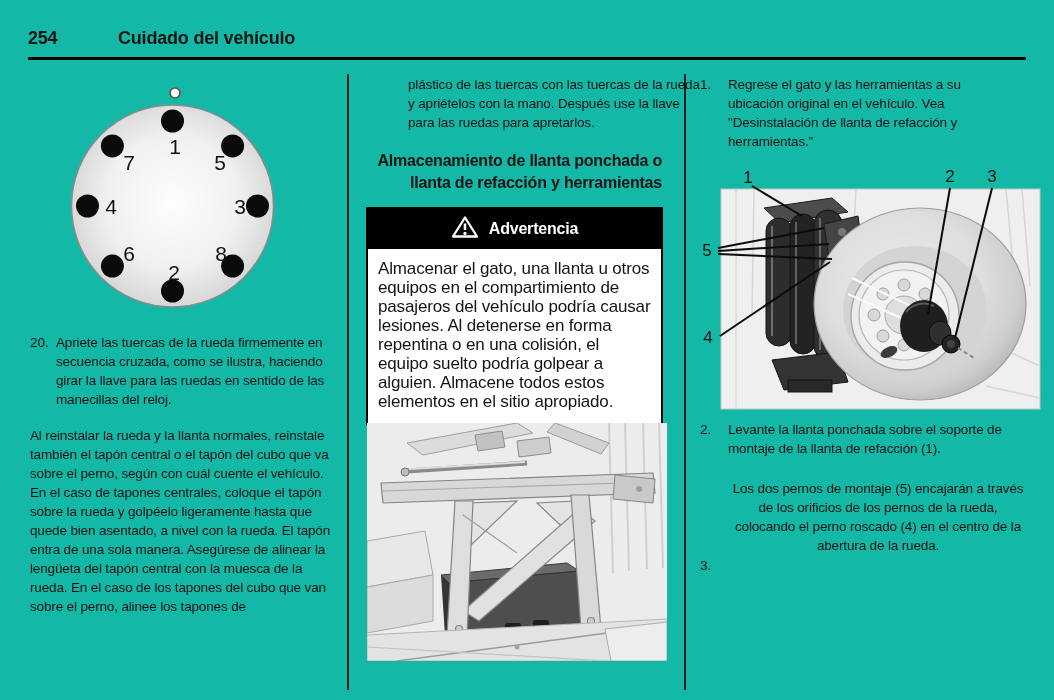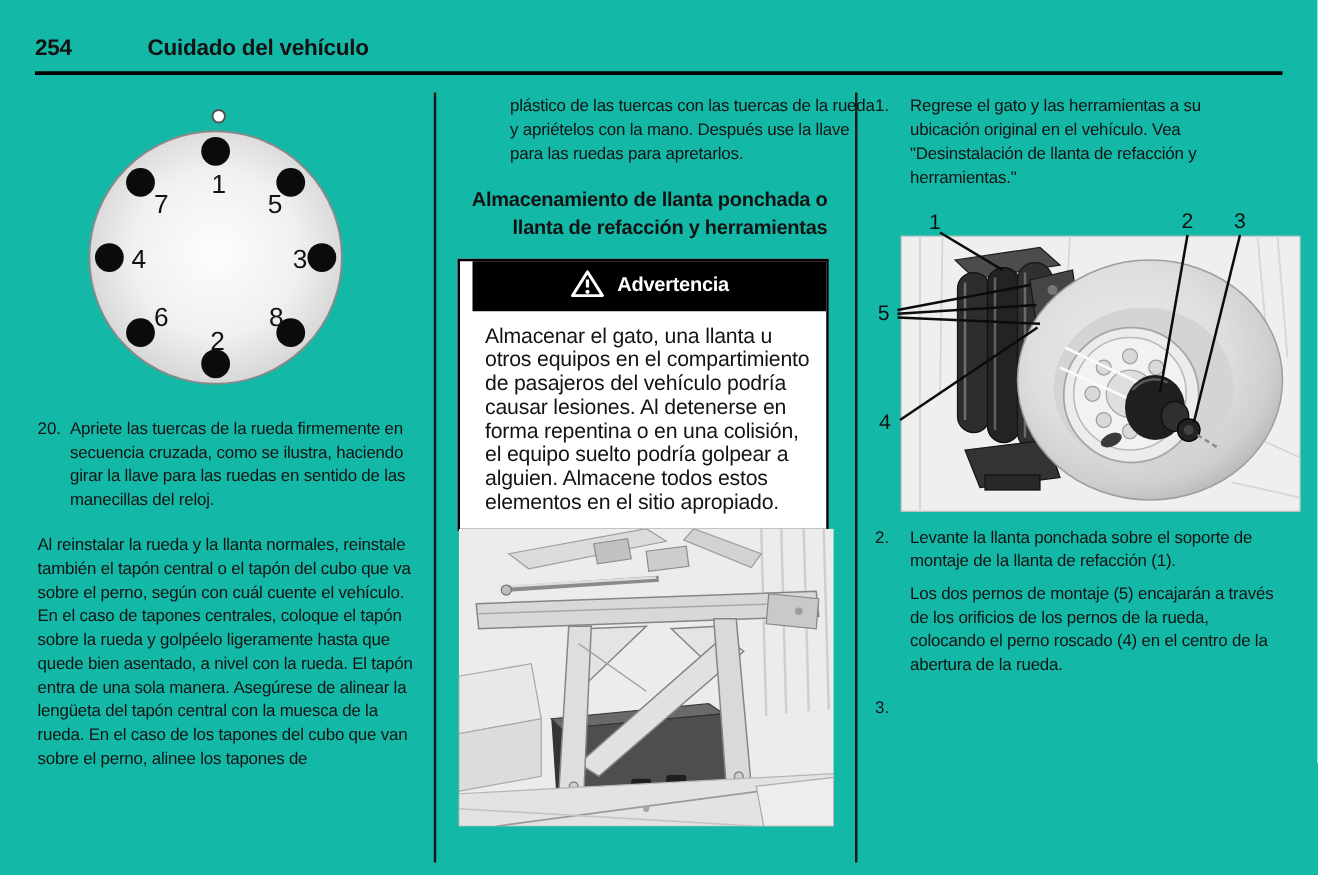--- a/index.html
+++ b/index.html
@@ -19,31 +19,31 @@
   .col3{left:698px;width:346px;}
   .body-text{font-size:13.5px;line-height:19px;letter-spacing:-0.15px;}
   .li{position:absolute;display:flex;}
   .li-num{flex:none;font-size:13.5px;line-height:19px;}
   .diagram-wrap{position:absolute;left:0;top:10px;}
   .item14{left:2px;top:263px;width:306px;}
   .item14 .li-num{width:26px;}
   .para1{position:absolute;left:2px;top:356px;width:302px;}
   .para2{position:absolute;left:2px;top:5px;width:298px;margin-left:44px;}
   .heading{position:absolute;left:2px;top:80px;width:298px;font-size:16px;font-weight:700;line-height:22px;letter-spacing:-0.2px;text-align:right;}
-  .warnbox{position:absolute;left:4px;top:137px;width:297px;border:2px solid #000;background:#fff;box-sizing:border-box;padding-left:10px;}
+  .warnbox{position:absolute;left:4px;top:137px;width:297px;border:2px solid #000;background:#fff;box-sizing:border-box;}
   .warnhead{height:40px;background:#000;display:flex;align-items:center;justify-content:center;gap:10px;}
   .warnhead .wtitle{color:#fff;font-size:16px;font-weight:700;letter-spacing:-0.2px;}
   .warnbody{padding:10px 10px 12px 10px;font-size:17px;line-height:19px;letter-spacing:-0.15px;}
   .fig-jack{position:absolute;left:5px;top:353px;width:300px;height:238px;}
   .step{width:334px;}
   .step .li-num{width:28px;}
   .step1{left:2px;top:5px;}
   .step2{left:2px;top:350px;}
   .step3{left:2px;top:486px;}
-  .substep{position:absolute;left:30px;top:395px;width:300px;}
+  .substep{position:absolute;left:30px;top:409px;width:300px;text-align:center;}
   .fig-tire{position:absolute;left:-2px;top:96px;width:346px;height:246px;}
   svg text{font-family:"Liberation Sans",sans-serif;}
 </style>
 </head>
 <body>
 
 <div class="page">
 
   <div class="hdr-num">254</div>
   <div class="hdr-title">Cuidado del vehículo</div>

